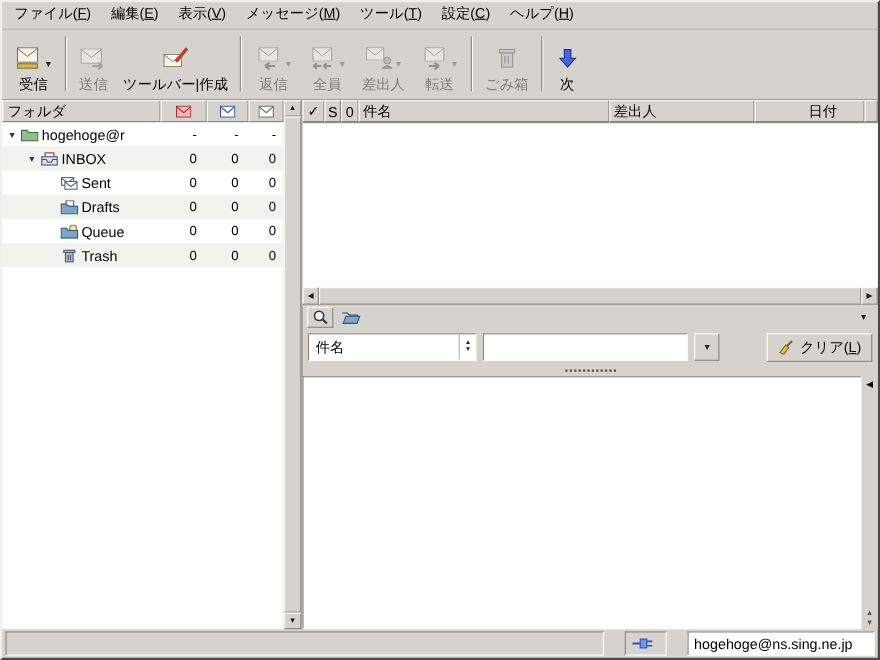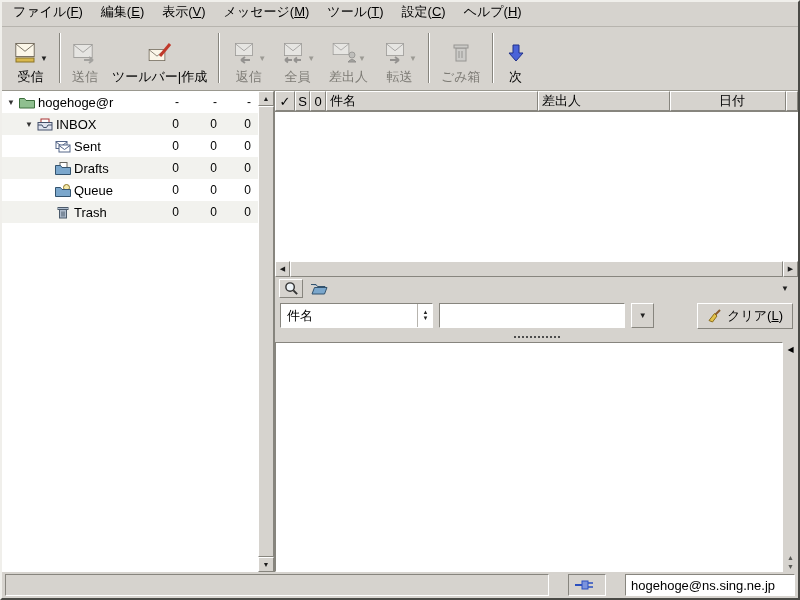--- a/index.html
+++ b/index.html
@@ -58,21 +58,21 @@
   .hscroll .sthumb { height:100%; }
   
   .right-pane { flex:1; min-width:0; display:flex; flex-direction:column; border-left:1px solid #87857e; background:#d6d3ce; }
   .list-header { display:flex; height:20px; flex:0 0 auto; }
   .lh { padding:0 3px; overflow:hidden; white-space:nowrap; }
   .w-chk { width:20px; justify-content:center; padding:0; }
   .w-s { width:15px; justify-content:center; padding:0; }
   .w-clip { width:16px; justify-content:center; padding:0; }
   .w-subj { flex:1; }
   .w-from { width:132px; }
-  .w-date { width:116px;padding-left:48px; }
+  .w-date { width:100px;padding-left:48px; }
   .w-fill { width:12px; padding:0; }
   .list-body { height:150px; flex:0 0 auto; background:#ffffff; border-top:1px solid #87857e; }
   
   .toggle-row { height:22px; flex:0 0 auto; display:flex; align-items:center; gap:4px; padding:1px 4px; }
   .mag-btn { width:24px; height:19px; display:flex; align-items:center; justify-content:center; background:#d6d3ce; }
   .fold-btn { width:24px; height:19px; display:flex; align-items:center; justify-content:center; }
   .spacer { flex:1; }
   .collapse-arrow { width:18px; text-align:center; font-size:8px; color:#222; cursor:default; }
   .search-row { height:33px; flex:0 0 auto; display:flex; align-items:center; gap:6px; padding:2px 5px; }
   .combo { width:185px; height:25px; background:#ffffff; border:1px solid; border-color:#87857e #ffffff #ffffff #87857e; display:flex; align-items:center; }
@@ -209,20 +209,43 @@
             <path d="M11 19 L4 11 h4 V3 h6 v8 h4 z" fill="#4a63d8" stroke="#20308a"></path>
           </svg>
       </div>
       <span class="tlabel">次</span>
     </div>
   </div>
 
   <div class="main">
 
     <div class="folder-pane">
+      <div class="fheader">
+        <div class="hseg fh-title">
+            <span>フォルダ</span>
+          </div>
+        <div class="hseg fh-c w-c1">
+          <svg width="14" height="11" viewBox="0 0 14 11">
+              <rect x="0.5" y="0.5" width="13" height="10" fill="#f2b8b8" stroke="#a83232"></rect>
+              <path d="M0.5 1 L7 6.5 L13.5 1" fill="none" stroke="#a83232"></path>
+            </svg>
+        </div>
+        <div class="hseg fh-c w-c2">
+          <svg width="14" height="11" viewBox="0 0 14 11">
+              <rect x="0.5" y="0.5" width="13" height="10" fill="#ffffff" stroke="#2a4fbf"></rect>
+              <path d="M0.5 1 L7 6.5 L13.5 1" fill="none" stroke="#2a4fbf"></path>
+            </svg>
+        </div>
+        <div class="hseg fh-c w-c3">
+          <svg width="14" height="11" viewBox="0 0 14 11">
+              <rect x="0.5" y="0.5" width="13" height="10" fill="#ffffff" stroke="#666660"></rect>
+              <path d="M0.5 1 L7 6.5 L13.5 1" fill="none" stroke="#666660"></path>
+            </svg>
+        </div>
+      </div>
       <div class="frows">
         <div class="frow lv0">
           <span class="expander">▼</span>
           <svg class="fico" width="16" height="13" viewBox="0 0 16 13">
               <path d="M0.5 2.5 h5 l1.5 2 h8.5 v7.5 h-15 z" fill="#8fbf8f" stroke="#3c6e3c"></path>
             </svg>
           <span class="flabel">hogehoge@r</span>
           <span class="cnt w-c1">-</span>
           <span class="cnt w-c2">-</span>
           <span class="cnt w-c3">-</span>

